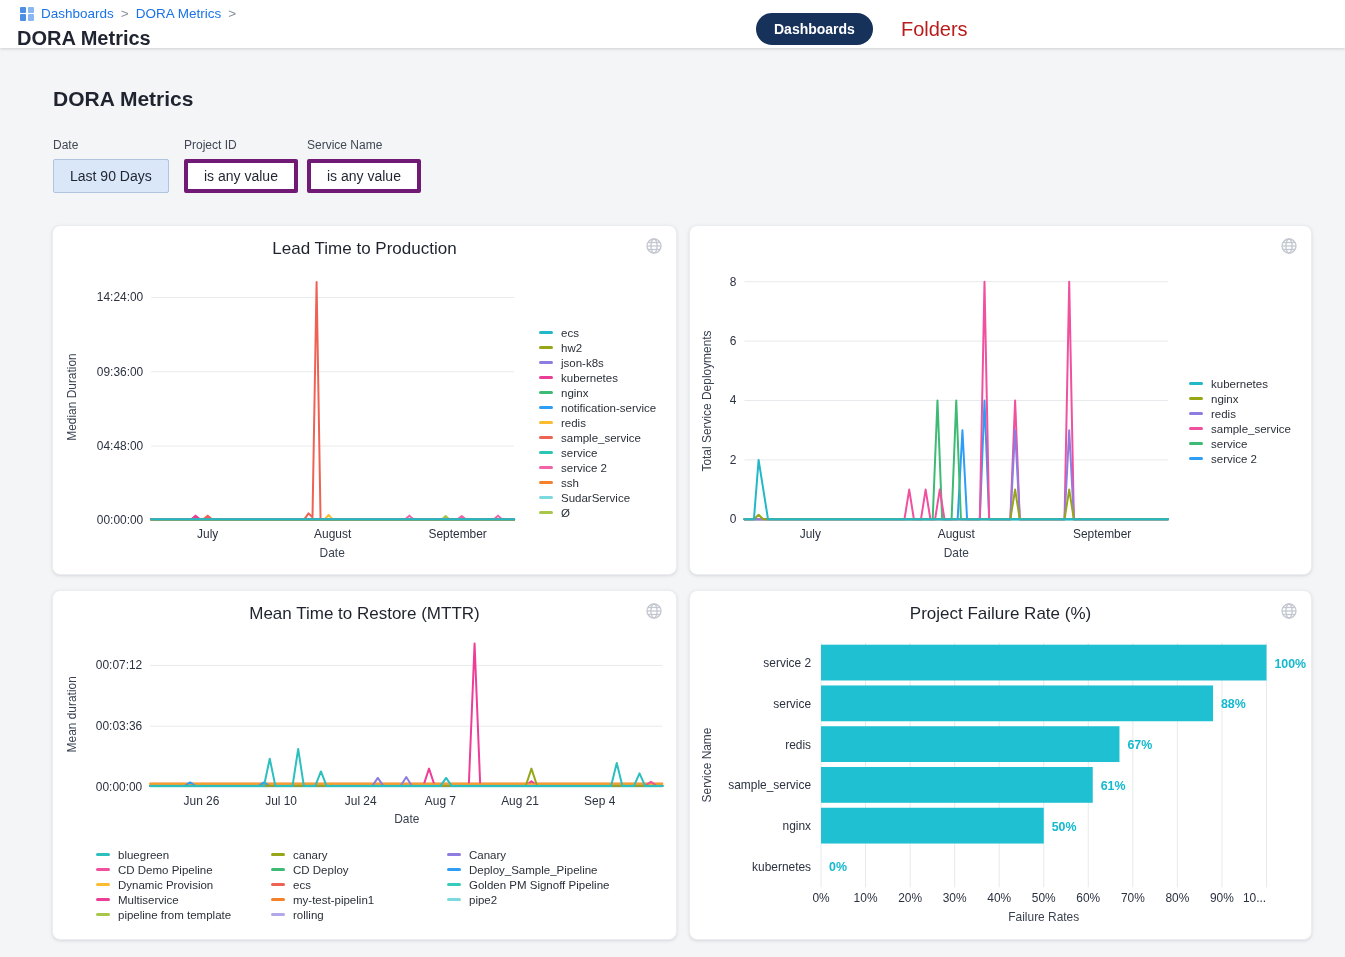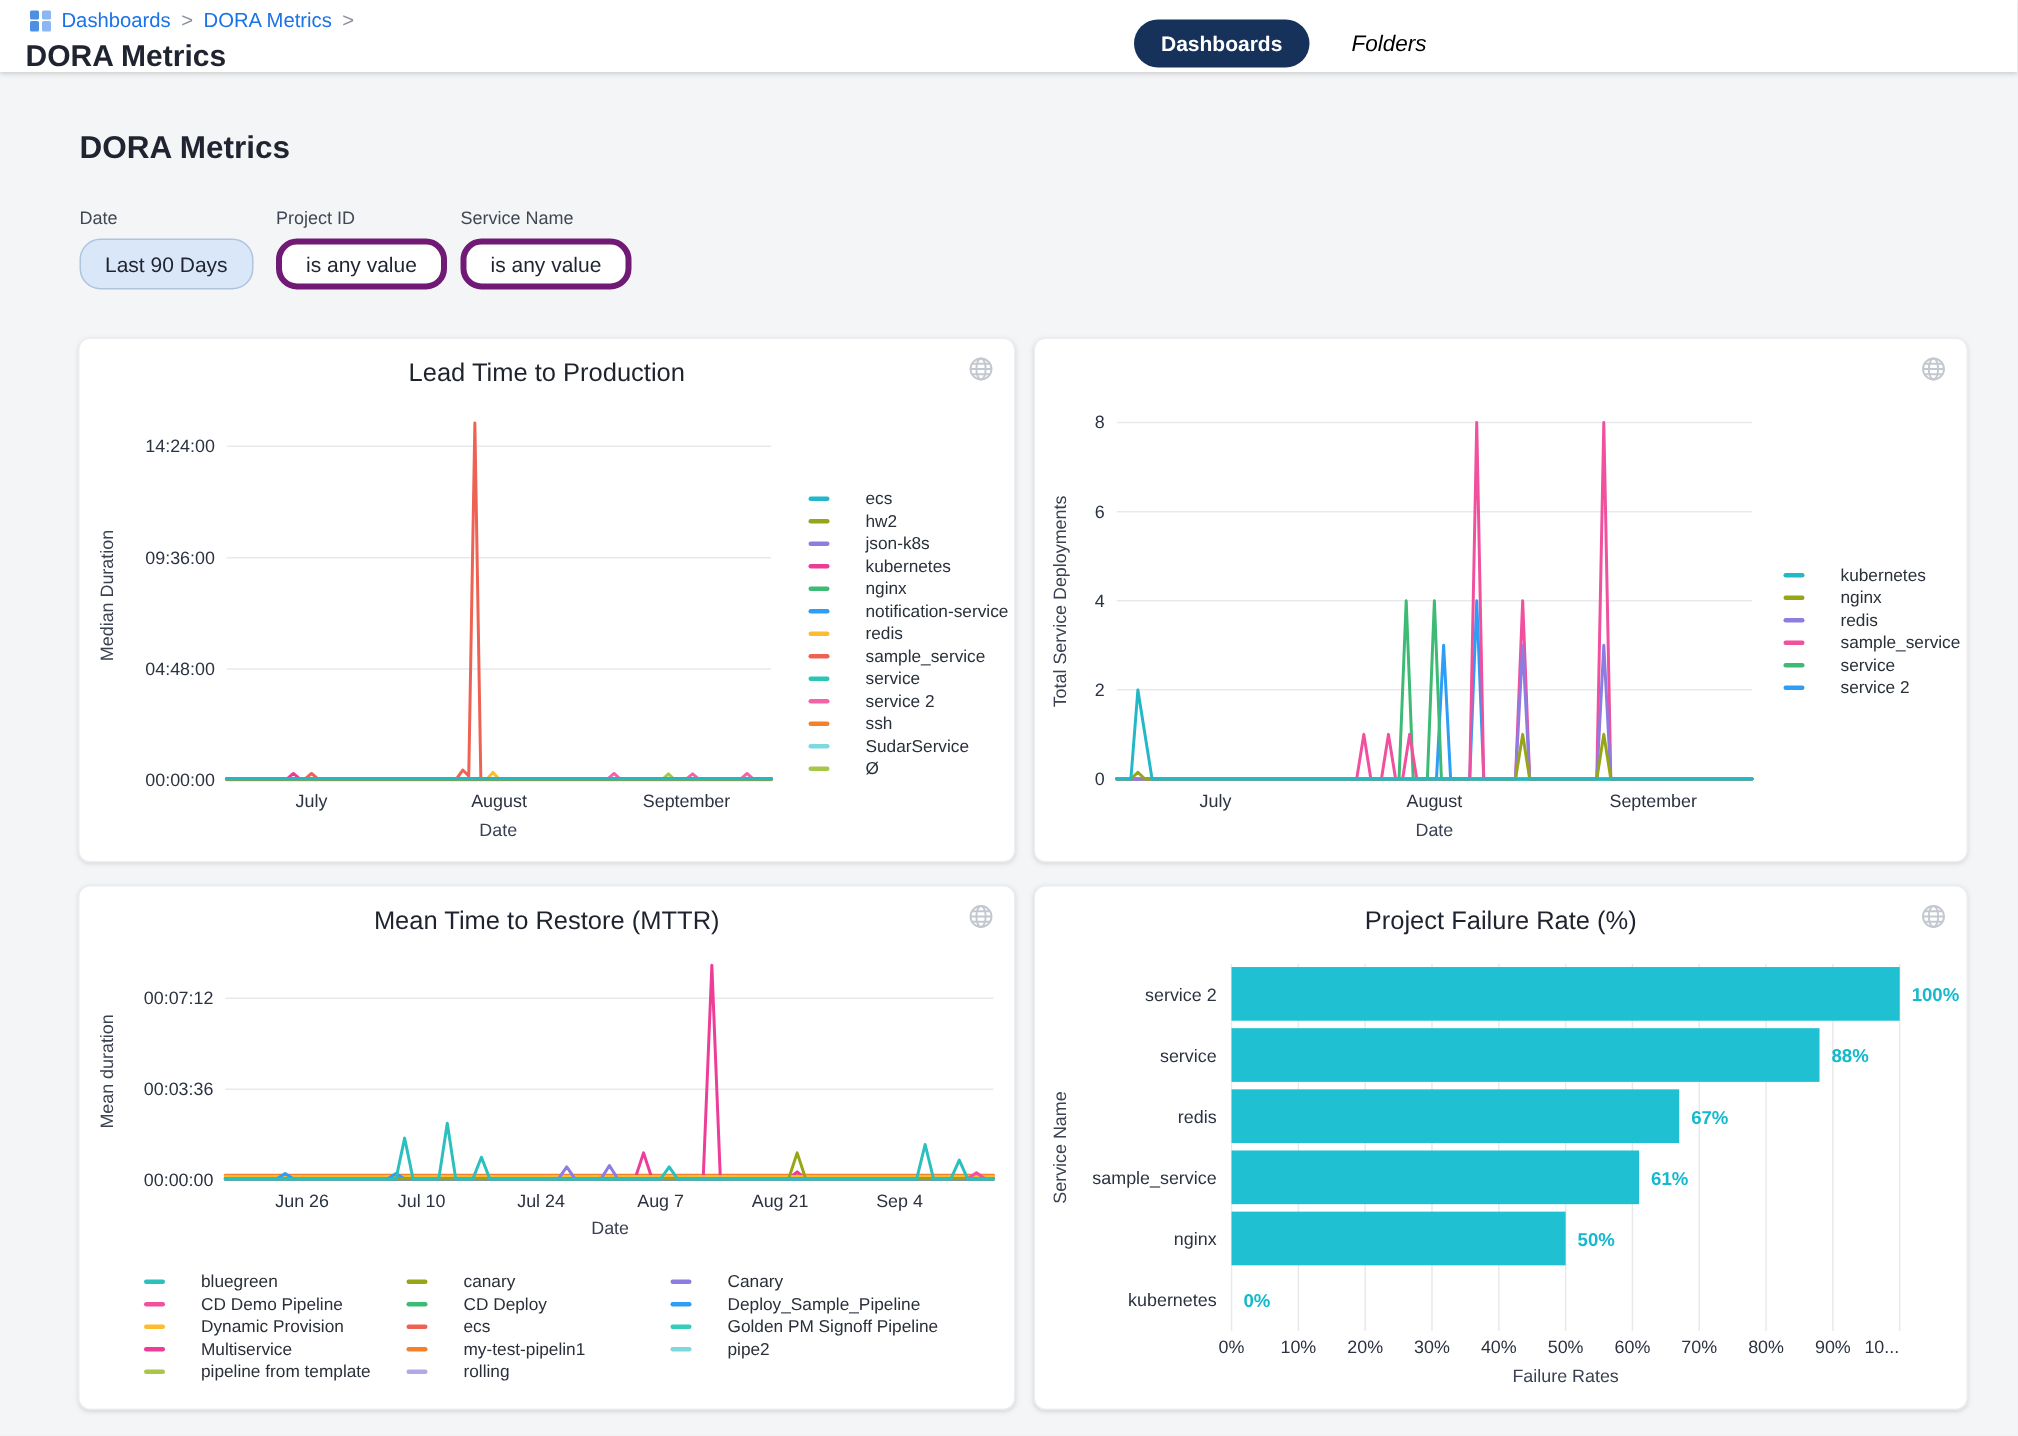--- a/index.html
+++ b/index.html
@@ -15,27 +15,27 @@
   .crumb-icon span:nth-child(1){ background:#4D8FE4; border-radius:1px; }
   .crumb-icon span:nth-child(2){ background:#8AB7F2; border-radius:1px; }
   .crumb-icon span:nth-child(3){ background:#4D8FE4; border-radius:1px; }
   .crumb-icon span:nth-child(4){ background:#8AB7F2; border-radius:1px; }
   .crumb-link { color:#1A73E8; text-decoration:none; cursor:pointer; }
   .crumb-sep { color:#8A9099; }
   .hdr-title { position:absolute; left:17px; top:27px; font-size:20px; font-weight:700; color:#1F2430; }
   .tabs { position:absolute; left:756px; top:13px; display:flex; align-items:center; gap:28px; }
   .tab-pill { height:32px; padding:0 18px; border:none; border-radius:16px; background:#16325B; color:#fff;
               font-size:14px; font-weight:600; font-family:inherit; cursor:pointer; }
-  .tab-link { background:none; border:none; color:#000000; font-size:15px; font-weight:500; font-family:inherit; cursor:pointer; padding:0;font-style:italic; }
+  .tab-link { background:none; border:none; color:#b91c1c; font-size:20px; font-weight:500; font-family:inherit; cursor:pointer; padding:0; }
 
   
   .dash-heading { position:absolute; left:53px; top:87px; font-size:21px; font-weight:700; color:#1F2430; }
   .filter { position:absolute; top:138px; }
   .filter-label { font-size:12px; color:#404854; margin-bottom:7px; }
-  .filter-btn { height:34px; border-radius:14px; font-size:14px; font-family:inherit; color:#1F2430;
+  .filter-btn { height:34px; border-radius:2px; font-size:14px; font-family:inherit; color:#1F2430;
                 padding:0 16px; cursor:pointer; text-align:center; }
   .filter-btn.active { background:#D9E7F8; border:1px solid #AFC4DF; min-width:115px; }
   .filter-btn.plain  { background:#ffffff; border:4px solid #701a75; min-width:105px; }
 
   
   .card { position:absolute; background:#fff; border:1px solid #ECEDF0; border-radius:8px;
           box-shadow:0 1px 2px rgba(25,28,33,.05), 0 1px 4px rgba(25,28,33,.08); }
   #card-0 { left:52px;  top:225px; width:625px; height:350px; }
   #card-1 { left:689px; top:225px; width:623px; height:350px; }
   #card-2 { left:52px;  top:590px; width:625px; height:350px; }
@@ -44,21 +44,21 @@
                 font-size:17px; font-weight:500; color:#1E232E; margin:0; }
   .globe { position:absolute; top:11px; right:13px; width:18px; height:18px; cursor:pointer; }
   svg.plot { position:absolute; left:0; top:0; width:100%; height:100%; }
   svg.plot text { font-family:"Liberation Sans","DejaVu Sans",sans-serif; }
 
   
   .legend { position:absolute; }
   #legend-0 { left:486px; top:99px;  display:flex; flex-direction:column; }
   #legend-1 { left:499px; top:150px; display:flex; flex-direction:column; }
   #legend-2 { left:43px;  top:256px; display:grid; grid-template-columns:175px 176px auto; }
-  .legend-item { display:flex; align-items:center; gap:24px; height:15px; font-size:11.5px; color:#2A3039; cursor:pointer; white-space:nowrap; }
+  .legend-item { display:flex; align-items:center; gap:8px; height:15px; font-size:11.5px; color:#2A3039; cursor:pointer; white-space:nowrap; }
   .legend-swatch { width:14px; height:3px; border-radius:2px; flex:0 0 14px; }
 </style>
 </head>
 <body>
 
 <div class="page">
 
   <header class="header">
     <div class="crumb-row">
       <span class="crumb-icon">

